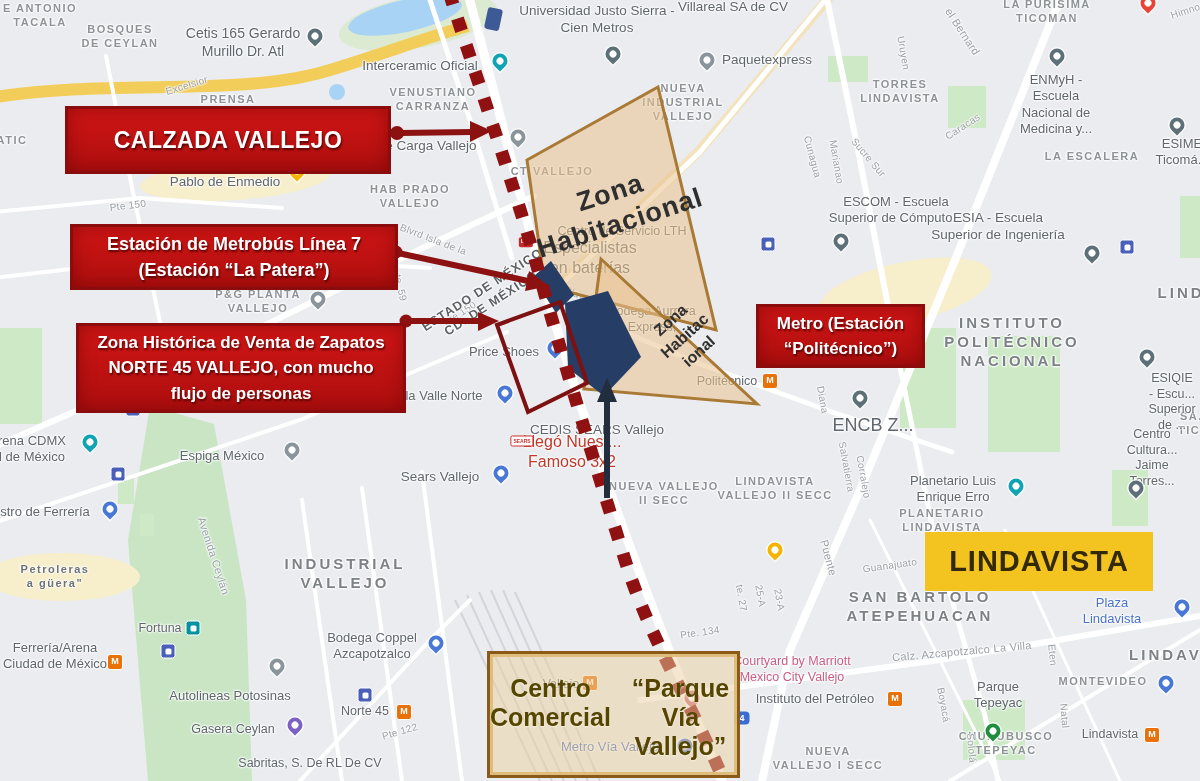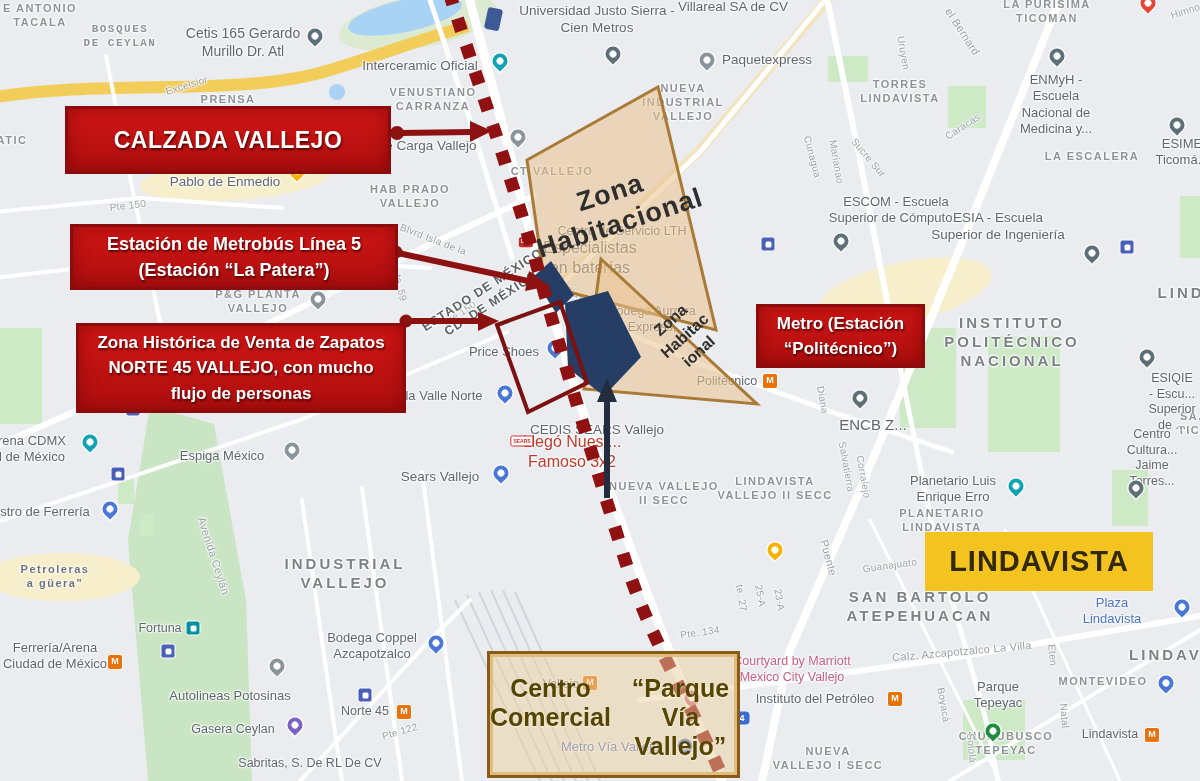--- a/index.html
+++ b/index.html
@@ -4,21 +4,21 @@
 <style>
   html,body{margin:0;padding:0;background:#fff;}
   #stage{position:relative;width:1200px;height:781px;overflow:hidden;
          font-family:"Liberation Sans",sans-serif;background:#eaecef;}
   #stage svg{position:absolute;left:0;top:0;}
   #labels,#markers{position:absolute;left:0;top:0;width:100%;height:100%;pointer-events:none;}
   .lbl{position:absolute;white-space:pre-line;text-align:center;line-height:1.25;
        text-shadow:0 1px 2px #fff,0 -1px 2px #fff,1px 0 2px #fff,-1px 0 2px #fff;}
   .area{color:#8d9297;font-size:11px;font-weight:700;letter-spacing:1.5px;}
   .area-lg{color:#7c8186;font-size:15px;font-weight:700;letter-spacing:3px;}
-  .poi{color:#5f666d;font-size:15px;font-weight:400;}
+  .poi{color:#5f666d;font-size:18px;font-weight:400;}
   .poi-sm{color:#5f666d;font-size:16px;font-weight:400;}
   .street{color:#9aa0a6;font-size:10px;font-weight:400;letter-spacing:.3px;}
   .boundary{color:#5c6166;font-size:12.5px;font-weight:700;letter-spacing:1px;}
   .mk{position:absolute;}
   .pin{width:15px;height:15px;background:var(--c);border-radius:50% 50% 50% 0;
        transform:rotate(-45deg);box-shadow:0 0 0 1.5px rgba(255,255,255,.75);}
   .pin::after{content:"";position:absolute;inset:4px;background:#fff;border-radius:50%;}
   .metro{width:14px;height:14px;background:#e8710a;border:1.5px solid #fff;border-radius:3px;
          color:#fff;font:700 9px/13px "Liberation Sans",sans-serif;text-align:center;}
   .train{width:13px;height:13px;background:var(--c);border:1.5px solid #fff;border-radius:3px;}
@@ -112,21 +112,21 @@
       <path d="M560,286 L700,152 L830,-6" stroke-width="5"></path>
       <path d="M300,781 L430,640 L470,600" stroke-width="4"></path>
       <path d="M302,500 L342,781 M362,488 L402,781 M422,472 L462,781" stroke-width="4"></path>
       <path d="M870,520 L1000,781 M1005,530 L1120,781" stroke-width="3"></path>
     </g>
   </svg>
 
   <div id="labels">
       <div class="lbl area" style="left: 40px; top: 16px; transform: translate(-50%, -50%);">E ANTONIO
 TACALA</div>
-      <div class="lbl area" style="left: 120px; top: 37px; transform: translate(-50%, -50%); font-family: Liberation Mono, monospace;">BOSQUES
+      <div class="lbl area" style="left: 120px; top: 37px; transform: translate(-50%, -50%);">BOSQUES
 DE CEYLAN</div>
       <div class="lbl area" style="left: 12px; top: 141px; transform: translate(-50%, -50%);">ATIC</div>
       <div class="lbl area" style="left: 228px; top: 100px; transform: translate(-50%, -50%);">PRENSA</div>
       <div class="lbl area" style="left: 433px; top: 100px; transform: translate(-50%, -50%);">VENUSTIANO
 CARRANZA</div>
       <div class="lbl area" style="left: 410px; top: 197px; transform: translate(-50%, -50%);">HAB PRADO
 VALLEJO</div>
       <div class="lbl area" style="left: 552px; top: 172px; transform: translate(-50%, -50%);">CT VALLEJO</div>
       <div class="lbl area" style="left: 683px; top: 103px; transform: translate(-50%, -50%);">NUEVA
 INDUSTRIAL
@@ -333,21 +333,21 @@
   <div id="zona1" class="zona-label">Zona
 Habitacional</div>
   <div id="zona2" class="zona-label">Zona
 Habitac
 ional</div>
 
   <div class="callout" id="box-calzada">
     <div>CALZADA VALLEJO</div>
   </div>
   <div class="callout" id="box-metrobus">
-    <div>Estación de Metrobús Línea 5</div>
+    <div>Estación de Metrobús Línea 7</div>
     <div>(Estación “La Patera”)</div>
   </div>
   <div class="callout" id="box-zona">
     <div>Zona Histórica de Venta de Zapatos</div>
     <div>NORTE 45 VALLEJO, con mucho</div>
     <div>flujo de personas</div>
   </div>
   <div class="callout" id="box-metro">
     <div>Metro (Estación</div>
     <div>“Politécnico”)</div>

